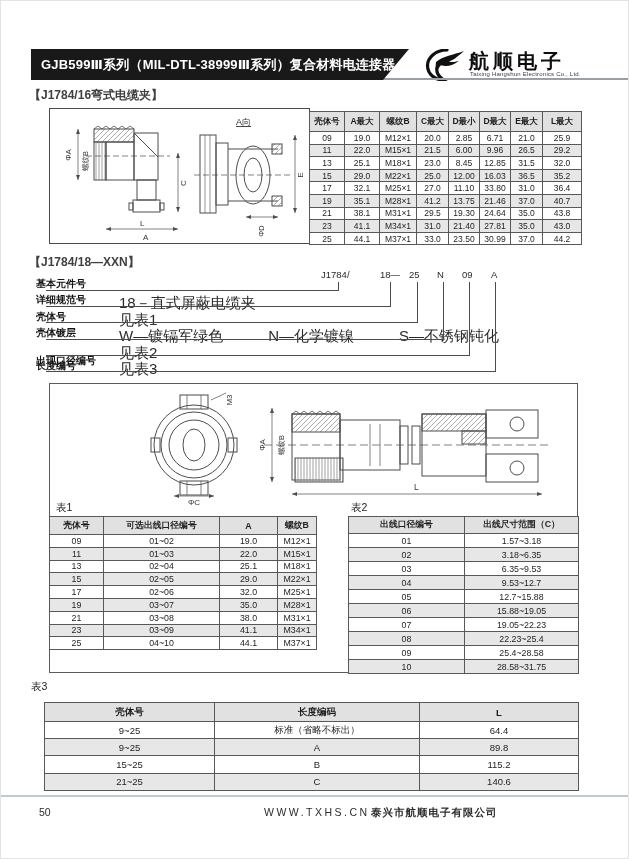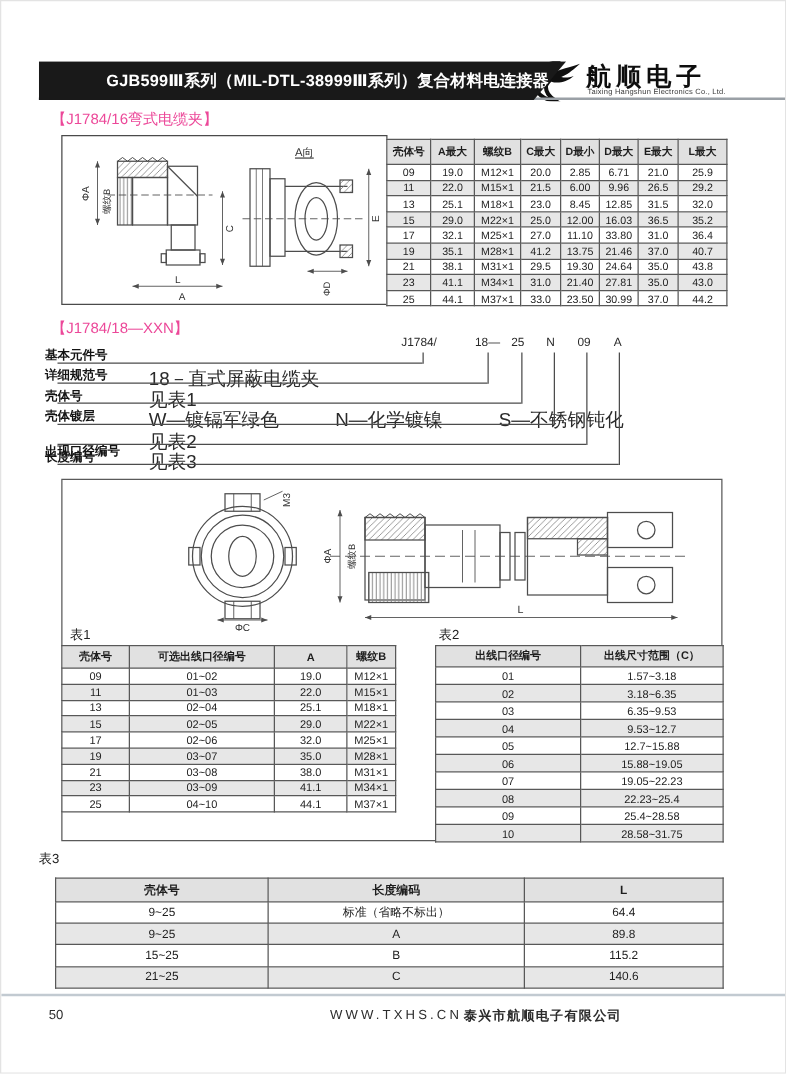--- a/index.html
+++ b/index.html
@@ -1,28 +1,28 @@
 <!DOCTYPE html>
 <html><head>
 <meta charset="utf-8">
 <style>
   html,body{margin:0;padding:0;background:#ffffff;}
   .page{position:relative;width:629px;height:859px;background:#fff;overflow:hidden;
         font-family:"Liberation Sans","DejaVu Sans",sans-serif;color:#1e1e1e;border:1px solid #e3e3e3;box-sizing:border-box;}
   
   .banner{position:absolute;left:30px;top:48px;width:378px;height:31px;background:#191919;
-          clip-path:polygon(0 0,100% 0,calc(100% - 26px) 100%,0 100%);z-index:2;padding-left:44px;}
+          clip-path:polygon(0 0,100% 0,calc(100% - 26px) 100%,0 100%);z-index:2;}
   .banner span{display:block;color:#fff;font-size:13px;font-weight:700;line-height:31px;padding-left:10px;letter-spacing:.2px;}
   .header-rule{position:absolute;left:30px;top:77px;width:599px;height:2px;background:#9aa0a6;z-index:1;}
   .logo{position:absolute;left:424px;top:47px;width:190px;height:34px;}
   .logo-icon{position:absolute;left:0;top:1px;}
   .logo-brand{position:absolute;left:44px;top:0;font-size:20px;font-weight:700;letter-spacing:4px;color:#0e0e0e;}
   .logo-sub{position:absolute;left:45px;top:23px;font-size:6px;color:#3a3a3a;letter-spacing:.2px;white-space:nowrap;}
   
-  .sec-title{position:absolute;left:40px;font-size:12px;font-weight:400;color:#ec4899;}
+  .sec-title{position:absolute;left:28px;font-size:12px;font-weight:700;color:#404040;}
   
   .draw-box1{position:absolute;left:48px;top:107px;width:261px;height:136px;border:1.5px solid #4a4a4a;box-sizing:border-box;}
   
   table{border-collapse:collapse;table-layout:fixed;position:absolute;background:#fff;}
   th,td{border:1px solid #585858;text-align:center;padding:0;overflow:hidden;white-space:nowrap;}
   thead th{background:#e1e1e1;font-weight:700;}
   tbody tr:nth-child(even) td{background:#e7e7e7;}
   .t-main{left:308px;top:110px;width:272px;font-size:8.5px;}
   .t-main th{height:19px;} .t-main td{height:11.6px;}
   .t1{left:48px;top:515px;width:267px;font-size:8.8px;}

